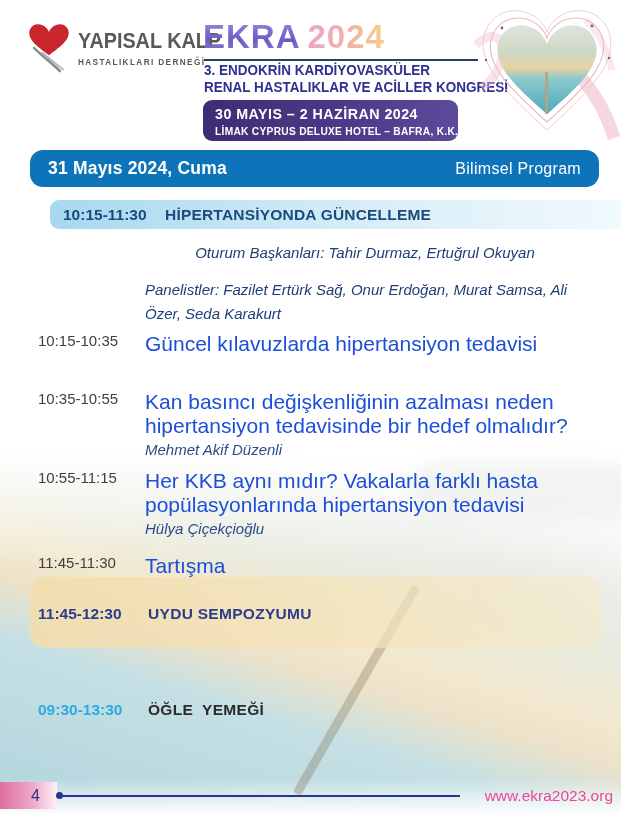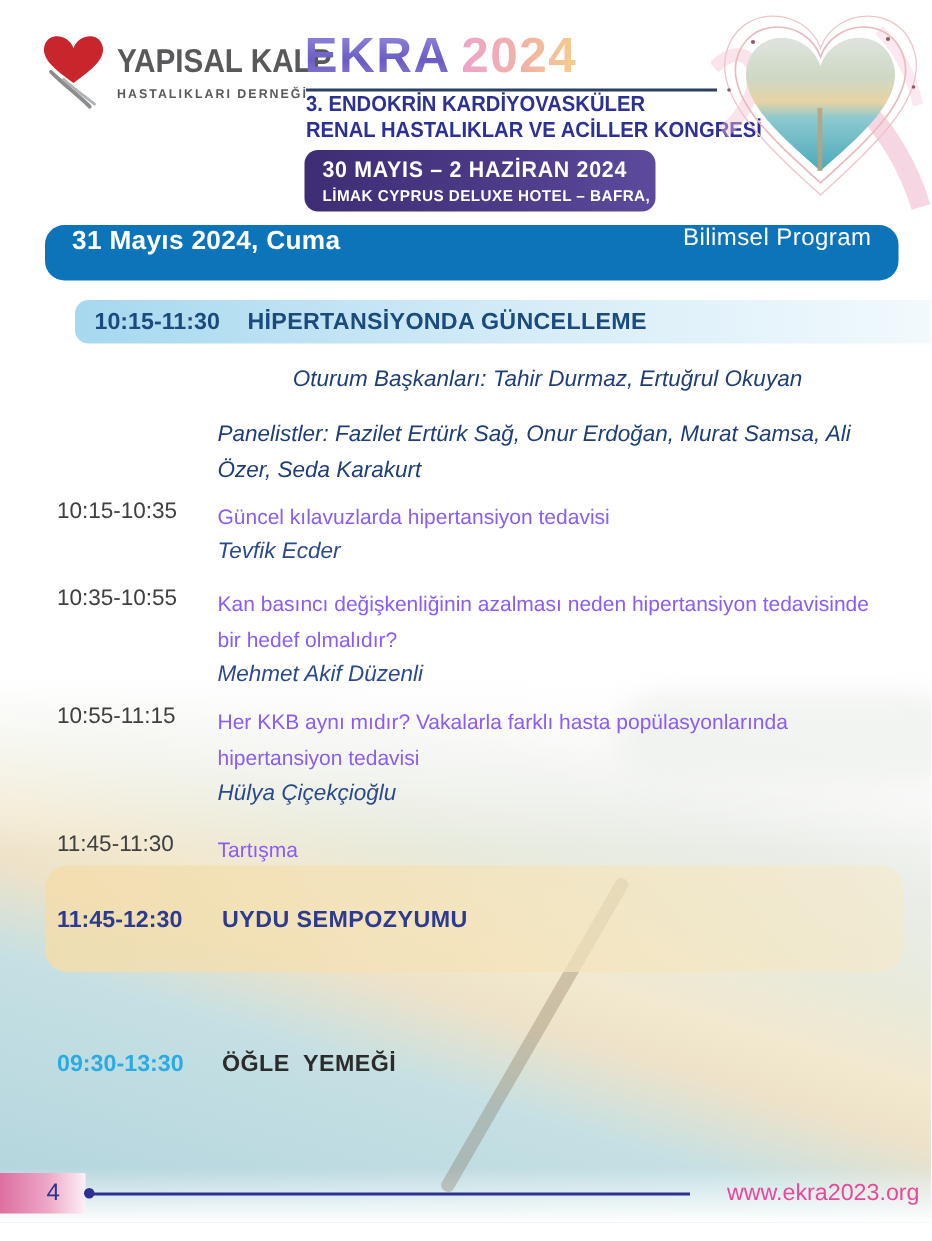--- a/index.html
+++ b/index.html
@@ -49,34 +49,34 @@
     .year-word { background:linear-gradient(90deg,#eda4cb 0%,#f2b3a6 55%,#f6cd8b 100%);
       -webkit-background-clip:text; background-clip:text; -webkit-text-fill-color:transparent; }
   }
   .ekra-underline { position:absolute; left:204px; top:59px; width:274px; height:2px; background:#2c3e63; }
 
   .congress-line { position:absolute; left:204px; color:#2c3192; font-weight:800; font-size:14.5px; transform:scaleX(0.93); transform-origin:left; white-space:nowrap; }
   .congress-1 { top:62px; }
   .congress-2 { top:79px; }
 
   .date-badge {
-    position:absolute; left:203px; top:100px; width:234px; height:41px; box-sizing:border-box;
+    position:absolute; left:203px; top:100px; width:255px; height:41px; box-sizing:border-box;
     background:linear-gradient(90deg,#3e2c74 0%,#4c3a87 55%,#5d4a9c 100%);
     border-radius:9px; color:#ffffff; padding:5px 12px 0 12px;
   }
   .badge-line1 { font-size:15px; font-weight:800; letter-spacing:0.5px; transform:scaleX(0.95); transform-origin:left; white-space:nowrap; }
   .badge-line2 { font-size:10.5px; font-weight:bold; letter-spacing:0.3px; margin-top:3px; transform:scaleX(0.97); transform-origin:left; white-space:nowrap; }
 
   .resort-heart { position:absolute; left:474px; top:0px; }
 
   
   .date-bar {
     position:absolute; left:30px; top:150px; width:569px; height:37px; box-sizing:border-box;
     background:#0d74ba; border-radius:13px; color:#ffffff;
-    display:flex; align-items:flex-start; justify-content:space-between; padding:0 18px;
+    display:flex; align-items:center; justify-content:space-between; padding:0 18px;
   }
   .date-bar .date-label { font-size:17.5px; font-weight:bold; letter-spacing:0.2px; }
   .date-bar .program-label { font-size:16px; font-weight:normal; letter-spacing:0.3px; }
 
   
   .session-header {
     position:absolute; left:30px; top:200px; width:578px; height:29px; box-sizing:border-box;
     background:linear-gradient(90deg,#a6d8ef 0%,#d8edf8 55%,#f2fafd 100%);
     border-radius:9px; display:flex; align-items:center;
     color:#1b4a7d; font-weight:800; font-size:15.5px;margin-left:20px;
@@ -84,21 +84,21 @@
   .session-header .sh-time { margin-left:13px; width:102px; }
   .session-header .sh-title { letter-spacing:0.2px; }
 
   .italic-navy { position:absolute; left:145px; color:#1e3e75; font-style:italic; font-size:15px; line-height:24px; }
   .chairs-line { top:241px; width:440px;text-align:center; }
   .panelists-line { top:278px; width:432px; }
 
   .talk { position:absolute; left:0; width:621px; }
   .talk-time { position:absolute; left:38px; top:0; width:100px; color:#3f4040; font-size:15px; }
   .talk-body { position:absolute; left:145px; top:0; width:447px; }
-  .talk-title { color:#8b5cf6; font-size:14px; line-height:24px; }
+  .talk-title { color:#1d4ed8; font-size:21px; line-height:24px; }
   .talk-speaker { color:#2b4a8b; font-style:italic; font-size:15px; line-height:24px; }
 
   .talk-0 { top:332px; } .talk-1 { top:390px; } .talk-2 { top:469px; } .talk-3 { top:554px; }
 
   .satellite-bar {
     position:absolute; left:30px; top:577px; width:572px; height:71px; box-sizing:border-box;
     background:linear-gradient(90deg, rgba(242,221,173,0.88) 0%, rgba(245,228,187,0.72) 60%, rgba(247,233,199,0.55) 100%);
     border-radius:15px;
   }
   .satellite-row { position:absolute; left:0; top:605px; width:621px; color:#2c3b8d; font-weight:800; font-size:15.5px; }
@@ -195,21 +195,20 @@
       <span class="sh-title">HİPERTANSİYONDA GÜNCELLEME</span>
     </div>
 
     <div class="italic-navy chairs-line">Oturum Başkanları: Tahir Durmaz, Ertuğrul Okuyan</div>
     <div class="italic-navy panelists-line">Panelistler: Fazilet Ertürk Sağ, Onur Erdoğan, Murat Samsa, Ali Özer, Seda Karakurt</div>
 
     <div class="talk talk-0">
       <div class="talk-time">10:15-10:35</div>
       <div class="talk-body">
         <div class="talk-title">Güncel kılavuzlarda hipertansiyon tedavisi</div>
-        <div class="talk-speaker">Tevfik Ecder</div>
       </div>
     </div>
 
     <div class="talk talk-1">
       <div class="talk-time">10:35-10:55</div>
       <div class="talk-body">
         <div class="talk-title">Kan basıncı değişkenliğinin azalması neden hipertansiyon tedavisinde bir hedef olmalıdır?</div>
         <div class="talk-speaker">Mehmet Akif Düzenli</div>
       </div>
     </div>

